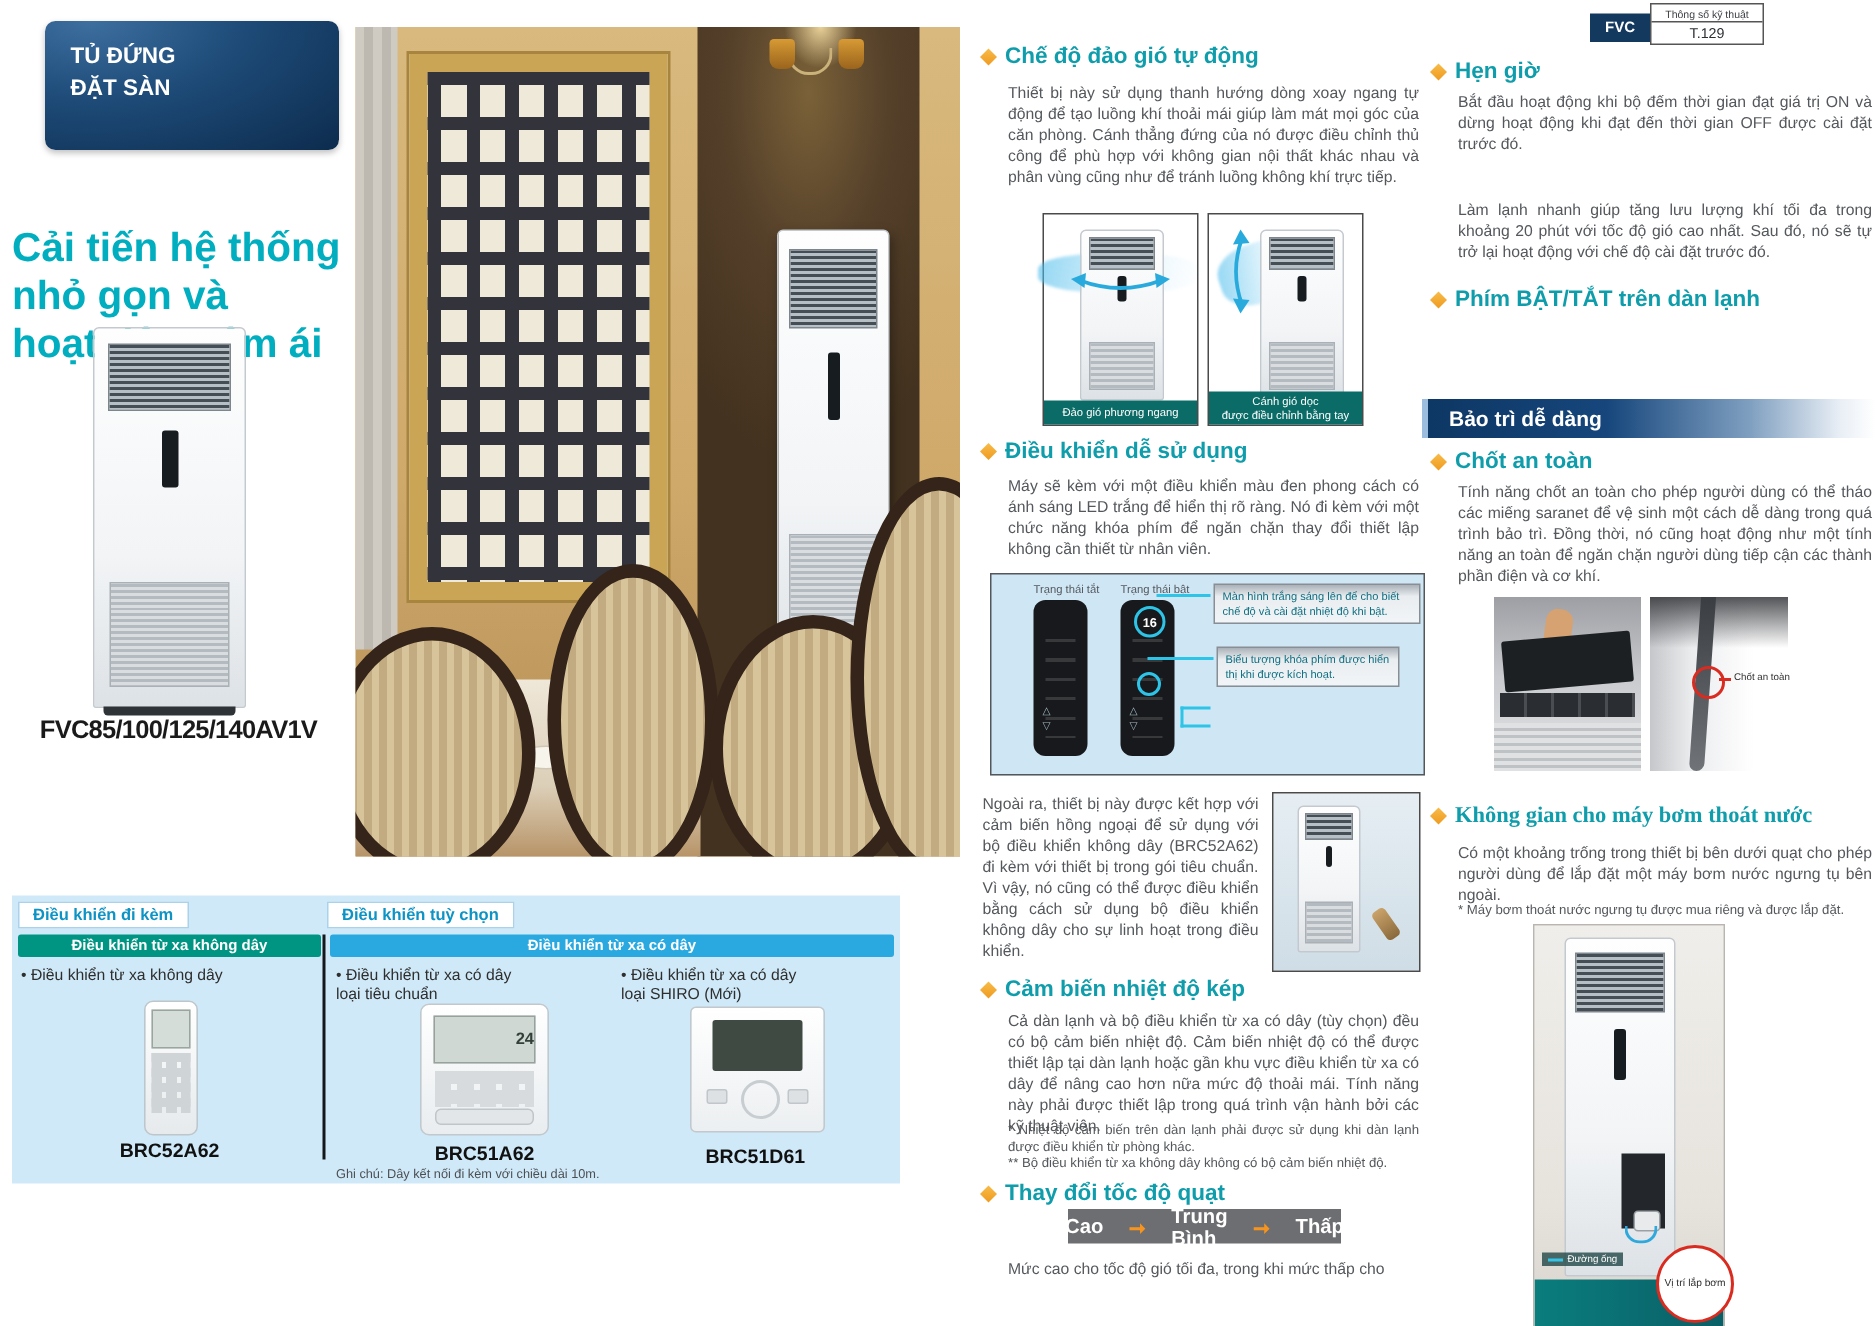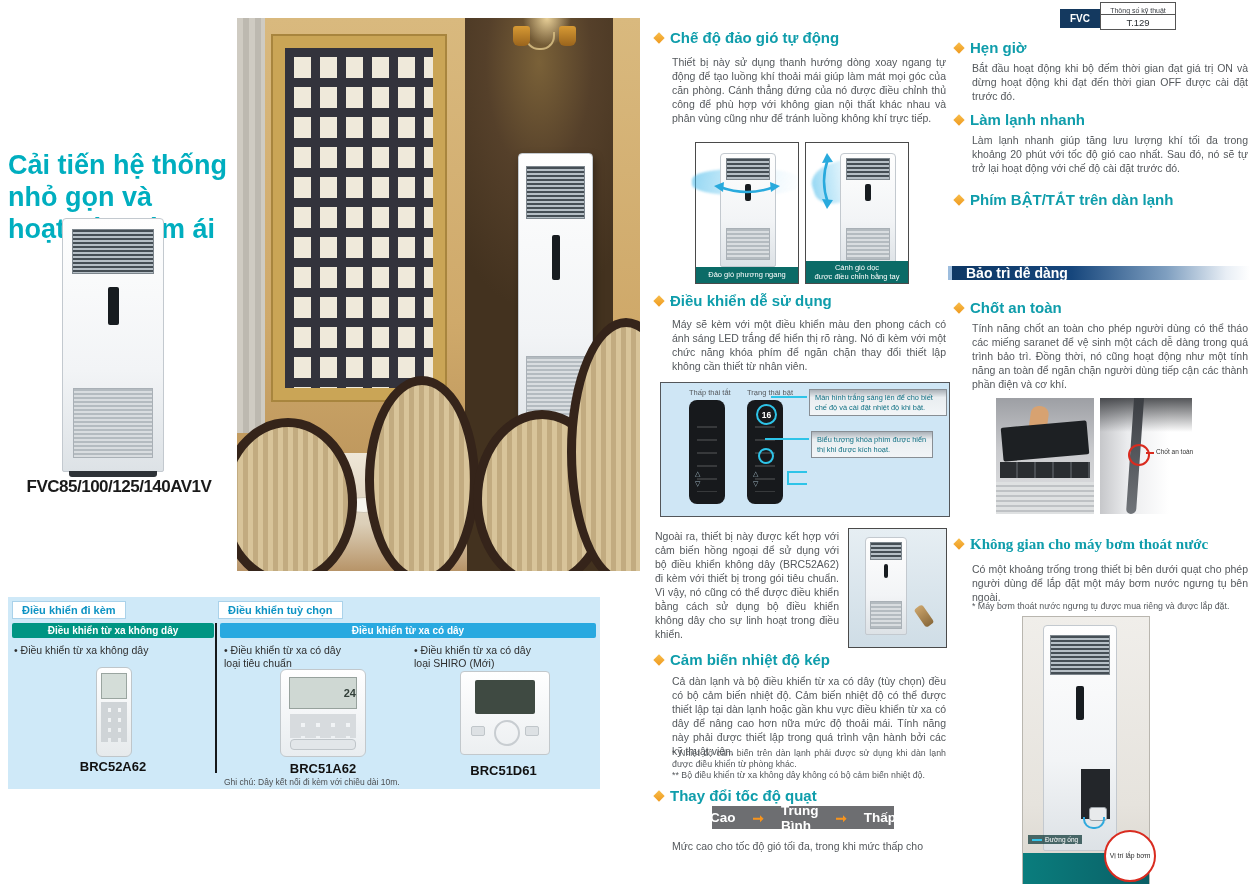--- a/index.html
+++ b/index.html
@@ -115,21 +115,21 @@
   .fanarrow{color:#f7941d;font-weight:bold;}
 
   
   .fvctab{left:1060px;top:9px;width:40px;height:19px;background:#14395f;color:#fff;font-weight:bold;font-size:10px;
         display:flex;align-items:center;justify-content:center;}
   .spectbl{left:1100px;top:2px;width:74px;border:1px solid #555;background:#fff;}
   .spectbl .r1{height:11px;font-size:7px;color:#3b3f44;border-bottom:1px solid #555;
         display:flex;align-items:flex-end;justify-content:center;overflow:hidden;}
   .spectbl .r2{height:14px;font-size:9.5px;color:#2b2f33;display:flex;align-items:center;justify-content:center;}
 
-  .mbar{left:948px;top:266px;width:302px;height:14px;border-left:4px solid #9dbdde;
+  .mbar{left:948px;top:266px;width:302px;height:26px;border-left:4px solid #9dbdde;
         background:linear-gradient(90deg,#0d3764 0%,#16467c 40%,#7f9fc0 72%,#e8eef5 92%,#fff 100%);
         color:#fff;font-weight:bold;font-size:14px;display:flex;align-items:center;padding-left:14px;box-sizing:border-box;}
 
   .photo{position:absolute;overflow:hidden;}
   .p1{left:996px;top:398px;width:98px;height:116px;background:linear-gradient(180deg,#9d9fa4 0%,#c9cacd 45%,#e4e5e7 100%);}
   .p1 .panel{position:absolute;left:6px;top:26px;width:86px;height:34px;background:#1d2023;transform:rotate(-5deg);border-radius:2px;}
   .p1 .hand{position:absolute;left:34px;top:8px;width:18px;height:26px;background:#d7a271;border-radius:8px 8px 3px 3px;transform:rotate(8deg);}
   .p1 .btns{position:absolute;left:4px;right:4px;top:64px;height:16px;background:repeating-linear-gradient(90deg,#2a2d31 0 16px,#4a4e53 16px 18px);}
   .p1 .vent{position:absolute;left:0;right:0;bottom:0;height:32px;background:repeating-linear-gradient(180deg,#dfe1e2 0 3px,#bfc2c5 3px 5px);}
   .p2{left:1100px;top:398px;width:92px;height:116px;background:linear-gradient(90deg,#c6c7ca 0%,#ebecee 30%,#fff 75%);}
@@ -150,20 +150,24 @@
   .pumpc{left:1104px;top:830px;width:48px;height:48px;background:#fff;border:2.5px solid #d92b1f;border-radius:50%;
         display:flex;align-items:center;justify-content:center;text-align:center;font-size:6.8px;color:#2c2c2c;line-height:1.2;z-index:5;}
 
   svg{display:block;}
 </style>
 </head>
 <body>
 
 <div class="page">
 
+  <div class="abs badge">
+    <span class="preline">TỦ ĐỨNG
+ĐẶT SÀN</span>
+  </div>
 
   <div class="abs headline preline">Cải tiến hệ thống
 nhỏ gọn và
 hoạt động êm ái</div>
 
   <div class="abs acu" style="left:62px;top:218px;width:100px;height:252px;">
     <div class="gr"></div>
     <div class="sl"></div>
     <div class="vt"></div>
     <div class="bs"></div>
@@ -270,21 +274,21 @@
 được điều chỉnh bằng tay</div>
   </div>
 
   <div class="abs h2" style="left:655px;top:293px;width:290px;">
     <span class="dia"></span>
     <span>Điều khiển dễ sử dụng</span>
   </div>
   <div class="abs body" style="left:672px;top:318px;width:274px;">Máy sẽ kèm với một điều khiển màu đen phong cách có ánh sáng LED trắng để hiển thị rõ ràng. Nó đi kèm với một chức năng khóa phím để ngăn chặn thay đổi thiết lập không cần thiết từ nhân viên.</div>
 
   <div class="abs bluebox">
-    <div class="state" style="left:28px;">Thấp thái tắt</div>
+    <div class="state" style="left:28px;">Trạng thái tắt</div>
     <div class="state" style="left:86px;">Trạng thái bật</div>
     <div class="rblack" style="left:28px;top:17px;">
       <div class="rows"></div>
       <div class="tri" style="left:6px;bottom:26px;">△</div>
       <div class="tri" style="left:6px;bottom:16px;">▽</div>
     </div>
     <div class="rblack" style="left:86px;top:17px;">
       <div class="rows"></div>
       <div class="disp" style="left:9px;top:4px;">16</div>
       <div class="lockc" style="left:11px;top:48px;"></div>
@@ -336,24 +340,20 @@
     <div class="r1">Thông số kỹ thuật</div>
     <div class="r2">T.129</div>
   </div>
 
   <div class="abs h2" style="left:955px;top:40px;width:292px;">
     <span class="dia"></span>
     <span>Hẹn giờ</span>
   </div>
   <div class="abs body" style="left:972px;top:62px;width:276px;">Bắt đầu hoạt động khi bộ đếm thời gian đạt giá trị ON và dừng hoạt động khi đạt đến thời gian OFF được cài đặt trước đó.</div>
 
-  <div class="abs h2" style="left:955px;top:112px;width:292px;">
-    <span class="dia"></span>
-    <span>Làm lạnh nhanh</span>
-  </div>
   <div class="abs body" style="left:972px;top:134px;width:276px;">Làm lạnh nhanh giúp tăng lưu lượng khí tối đa trong khoảng 20 phút với tốc độ gió cao nhất. Sau đó, nó sẽ tự trở lại hoạt động với chế độ cài đặt trước đó.</div>
 
   <div class="abs h2" style="left:955px;top:192px;width:292px;">
     <span class="dia"></span>
     <span>Phím BẬT/TẮT trên dàn lạnh</span>
   </div>
 
   <div class="abs mbar">Bảo trì dễ dàng</div>
 
   <div class="abs h2" style="left:955px;top:300px;width:292px;">

